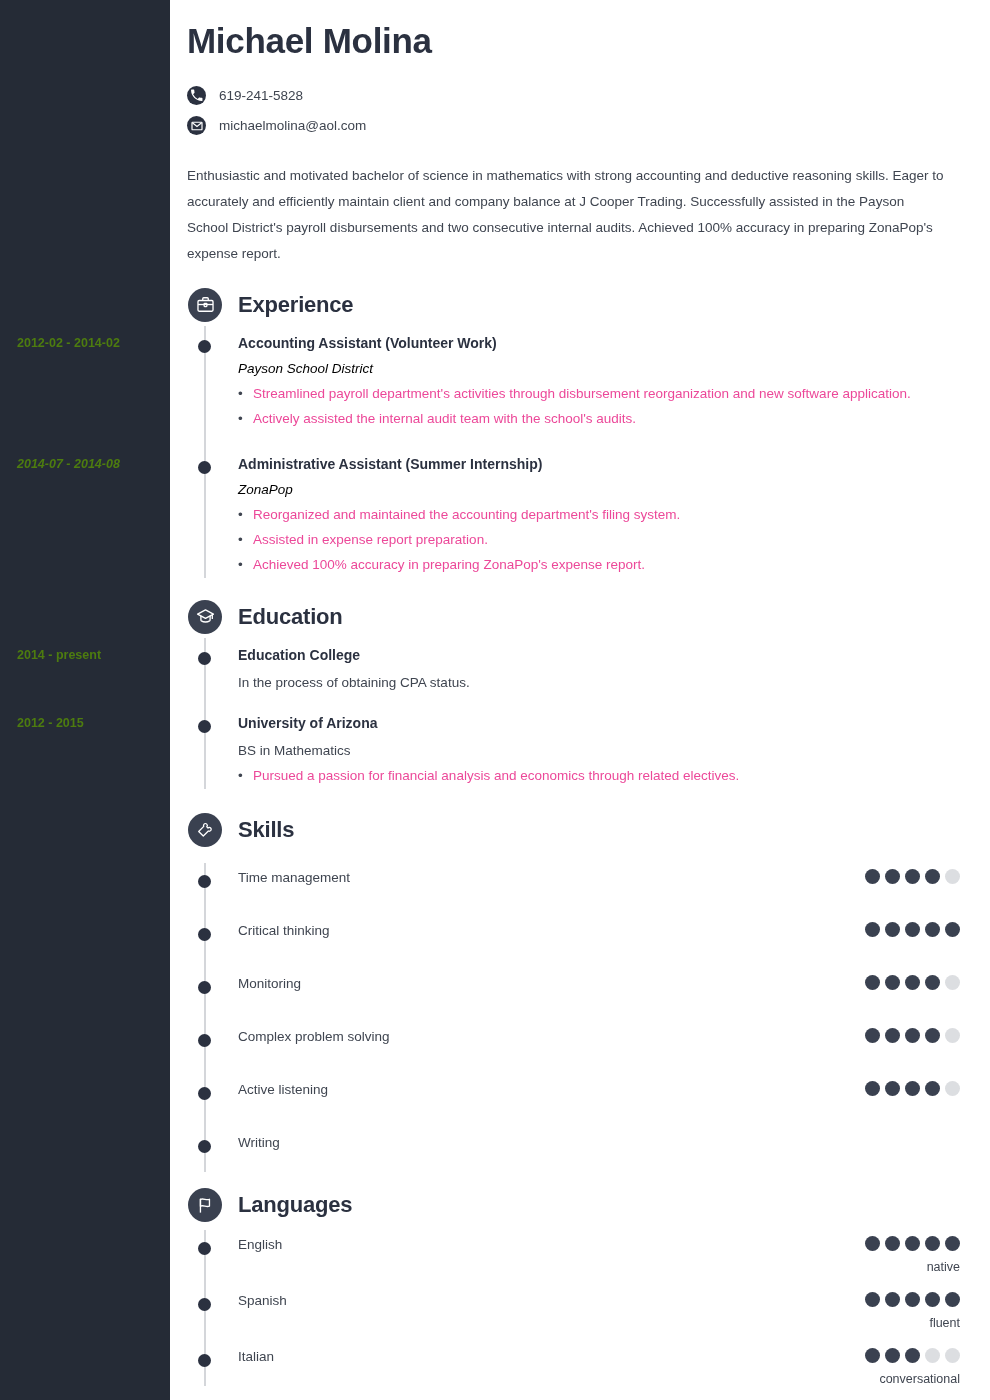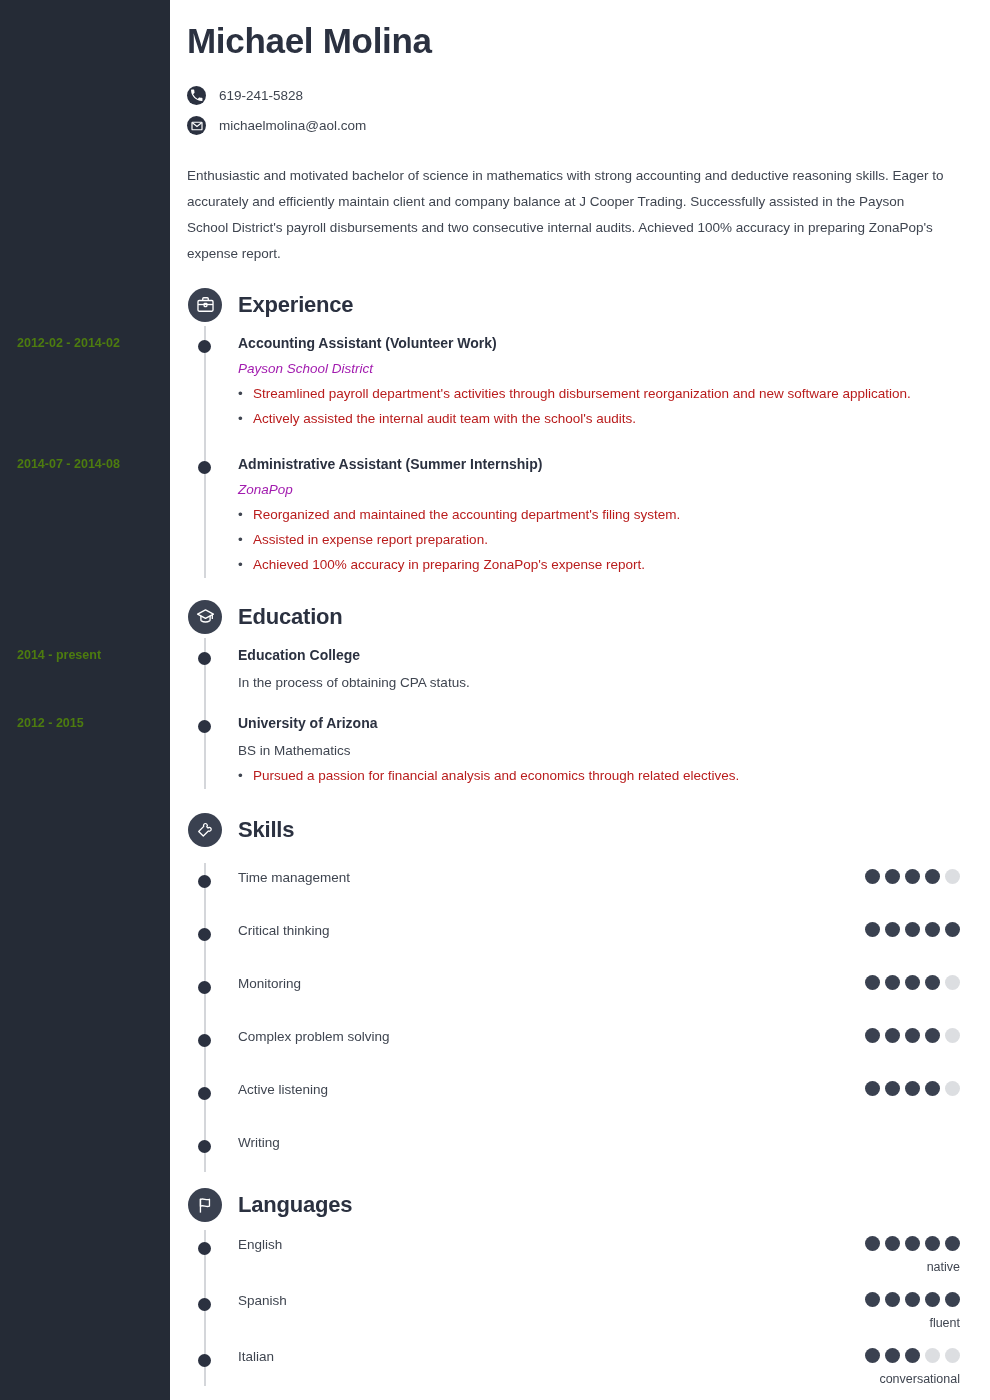--- a/index.html
+++ b/index.html
@@ -144,38 +144,38 @@
 
   .entry-title {
     font-size: 14px;
     font-weight: bold;
     color: #2b3140;
     line-height: 1.3;
   }
   .entry-sub {
     font-size: 13.5px;
     font-style: italic;
-    color: #a21caf;
+    color: #000000;
     margin-top: 9px;
   }
   .entry-plain {
     font-size: 13.5px;
     color: #3f4550;
     margin-top: 11px;
   }
 
   ul.bullets {
     list-style: none;
     margin-top: 6px;
   }
   ul.bullets li {
     position: relative;
     font-size: 13.5px;
     line-height: 1.85;
-    color: #b91c1c;
+    color: #ec4899;
     padding-left: 15px;
     max-width: 700px;
   }
   ul.bullets li::before {
     content: "\2022";
     position: absolute;
     left: 0; top: 0;
     color: #3f4550;
     font-size: 13.5px;
   }
@@ -285,21 +285,21 @@
           <div class="rail-date" style="left:-170px;top:4px;">2012-02 - 2014-02</div>
           <div class="entry-title">Accounting Assistant (Volunteer Work)</div>
           <div class="entry-sub">Payson School District</div>
           <ul class="bullets">
             <li>Streamlined payroll department's activities through disbursement reorganization and new software application.</li>
             <li>Actively assisted the internal audit team with the school's audits.</li>
           </ul>
         </div>
 
         <div class="entry" style="margin-top:21px;">
-          <div class="rail-date" style="left:-170px;top:4px;">2014-07 - 2014-08</div>
+          <div class="rail-date" style="left:-170px;top:4px;font-style:italic;">2014-07 - 2014-08</div>
           <div class="entry-title">Administrative Assistant (Summer Internship)</div>
           <div class="entry-sub">ZonaPop</div>
           <ul class="bullets">
             <li>Reorganized and maintained the accounting department's filing system.</li>
             <li>Assisted in expense report preparation.</li>
             <li>Achieved 100% accuracy in preparing ZonaPop's expense report.</li>
           </ul>
         </div>
       </div>
     </div>

